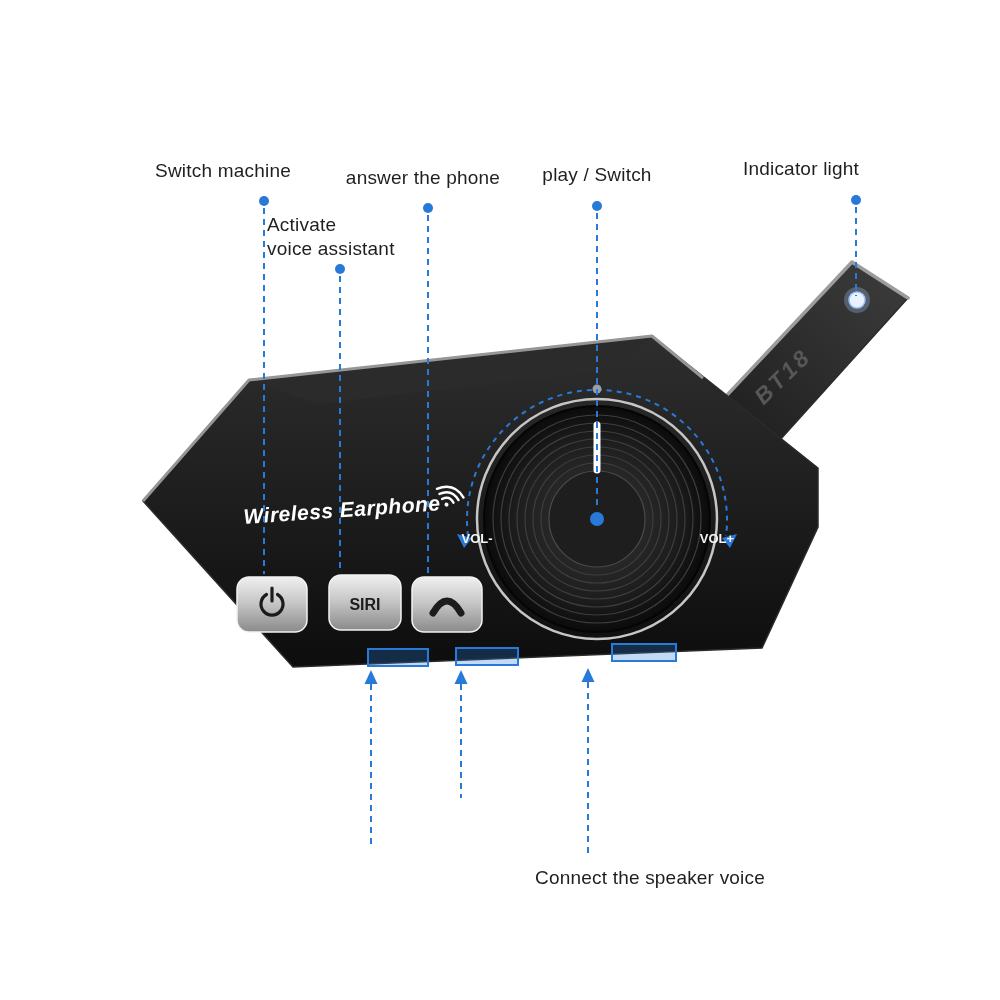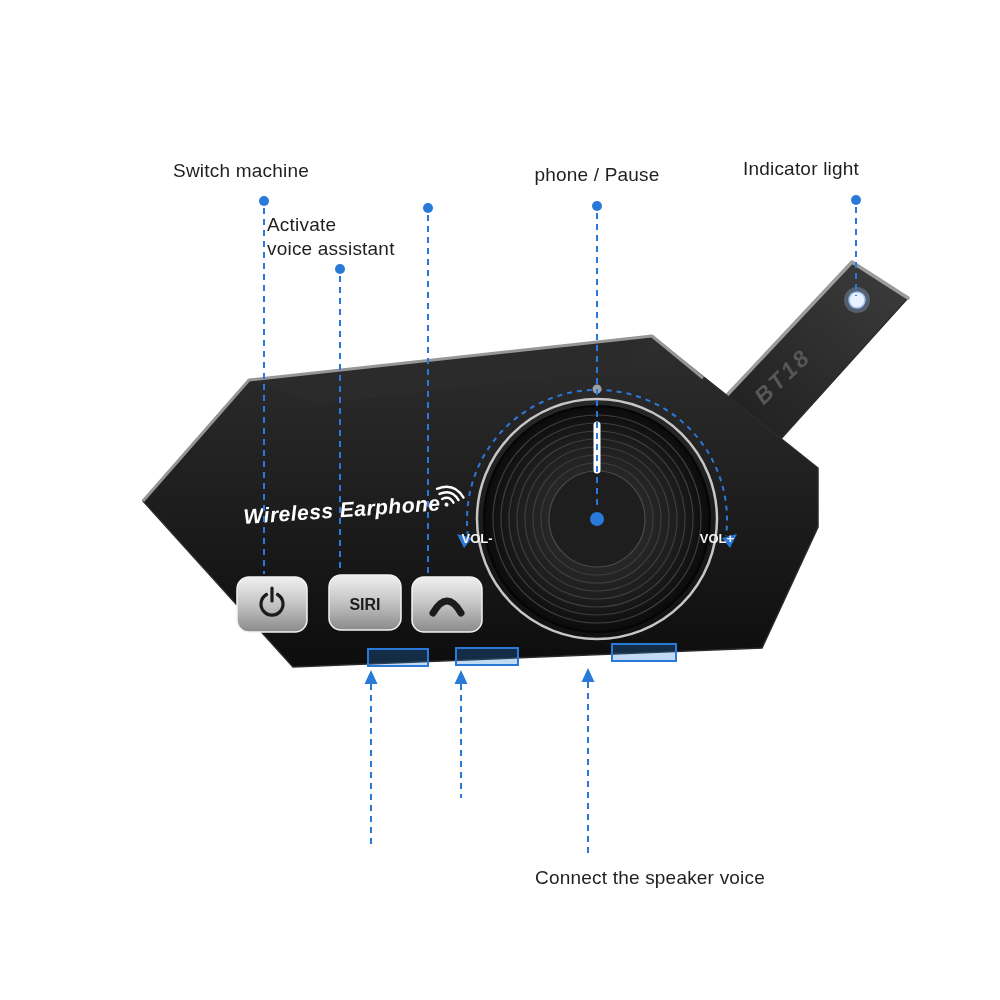--- a/index.html
+++ b/index.html
@@ -134,20 +134,21 @@
         <line x1="588" y1="682" x2="588" y2="856"></line>
       </g>
       <g class="acc-fill">
         <polygon points="371,670 364.5,684 377.5,684"></polygon>
         <polygon points="461,670 454.5,684 467.5,684"></polygon>
         <polygon points="588,668 581.5,682 594.5,682"></polygon>
       </g>
     </g>
   </svg>
 
-  <div class="callout center" style="left:151px;top:159px;width:180px">Switch machine</div>
+  <div class="callout center" style="left:133px;top:159px;width:180px">Switch machine</div>
   <div class="callout twoline" style="left:267px;top:213px">Activate
 voice assistant</div>
-  <div class="callout center" style="left:521px;top:163px;width:152px">phone / Pause</div>
+  <div class="callout center" style="left:333px;top:166px;width:180px">answer the phone</div>
+  <div class="callout center" style="left:521px;top:163px;width:152px">play / Switch</div>
   <div class="callout center" style="left:721px;top:157px;width:160px">Indicator light</div>
   <div class="callout center" style="left:530px;top:866px;width:240px">Connect the speaker voice</div>
 
 </div>
 
 </body></html>

